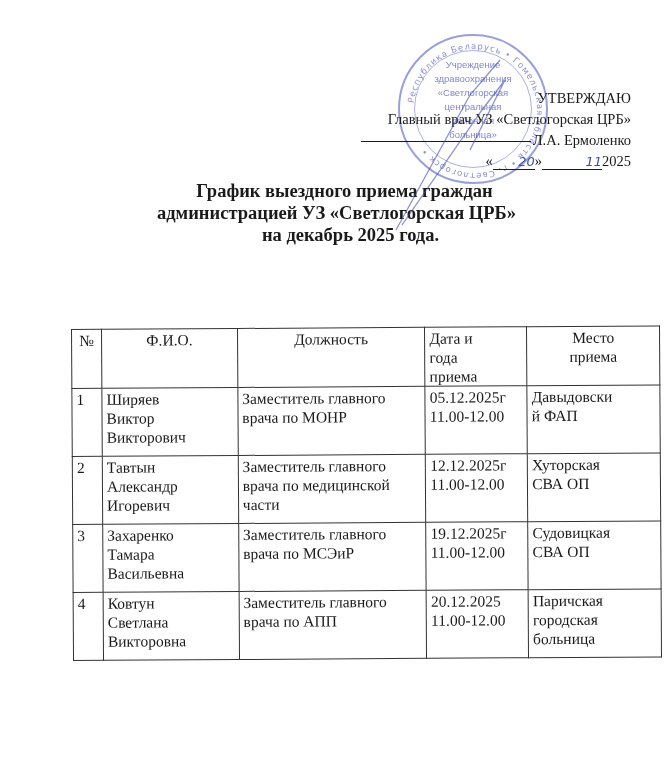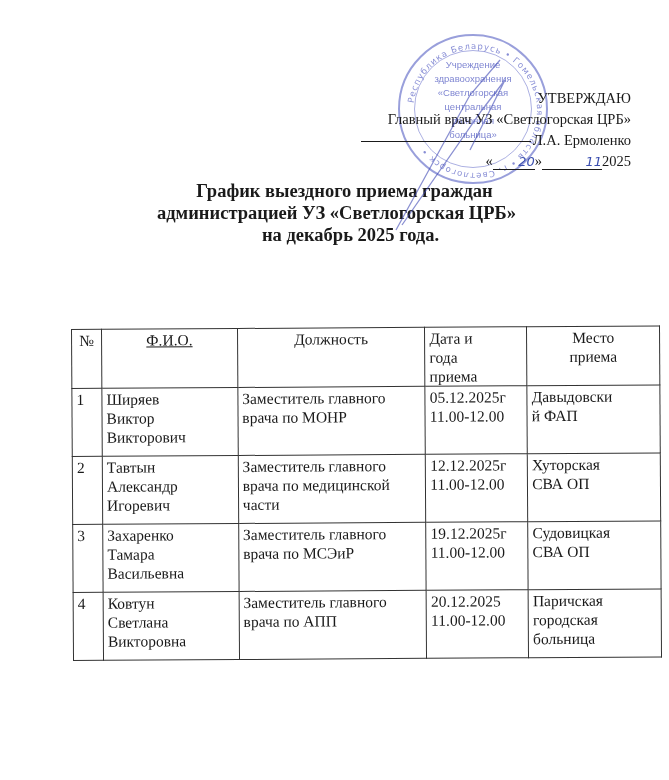--- a/index.html
+++ b/index.html
@@ -121,21 +121,21 @@
     table.schedule th, table.schedule td {
       border: 1px solid #333;
       vertical-align: top;
       padding: 1px 4px 0 4px;
       text-align: left;
       font-weight: normal;
     }
     table.schedule th { text-align: center; }
     table.schedule th.col-date { text-align: left; }
     .col-no { width: 21px; text-align: center !important; }
-    .col-fio { width: 127px; text-decoration: underline; }
+    .col-fio { width: 127px; }
     .col-pos { width: 179px; }
     .col-date { width: 93px; }
     .col-place { width: 124px; }
     tr.head-row { height: 54px; }
     tr.data-row td { height: 66px; }
     td.cell-no { text-align: center; }
     .multi { display: block; }
   </style>
 </head>
 <body>

